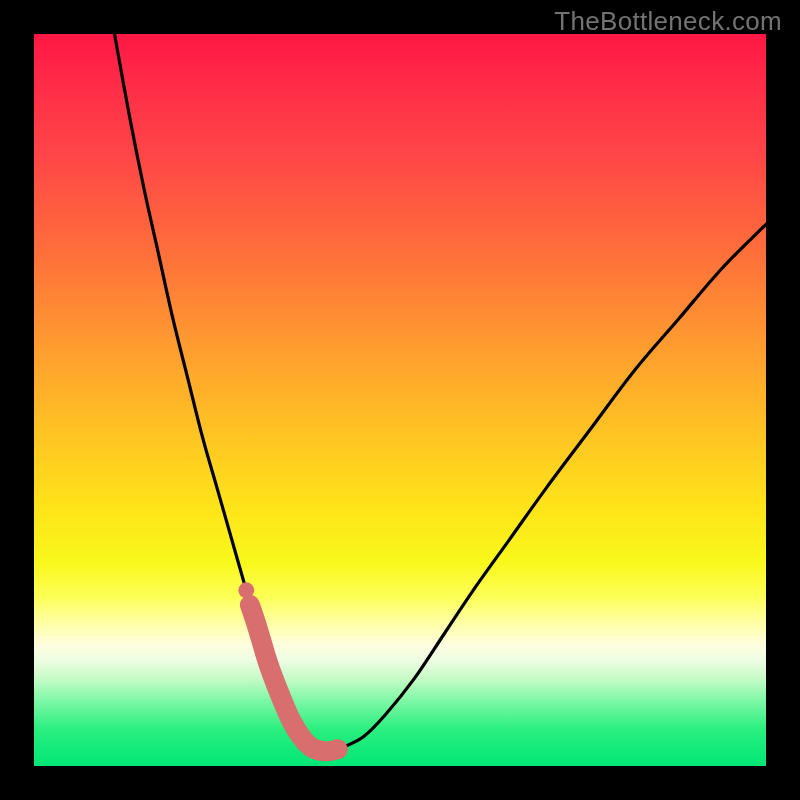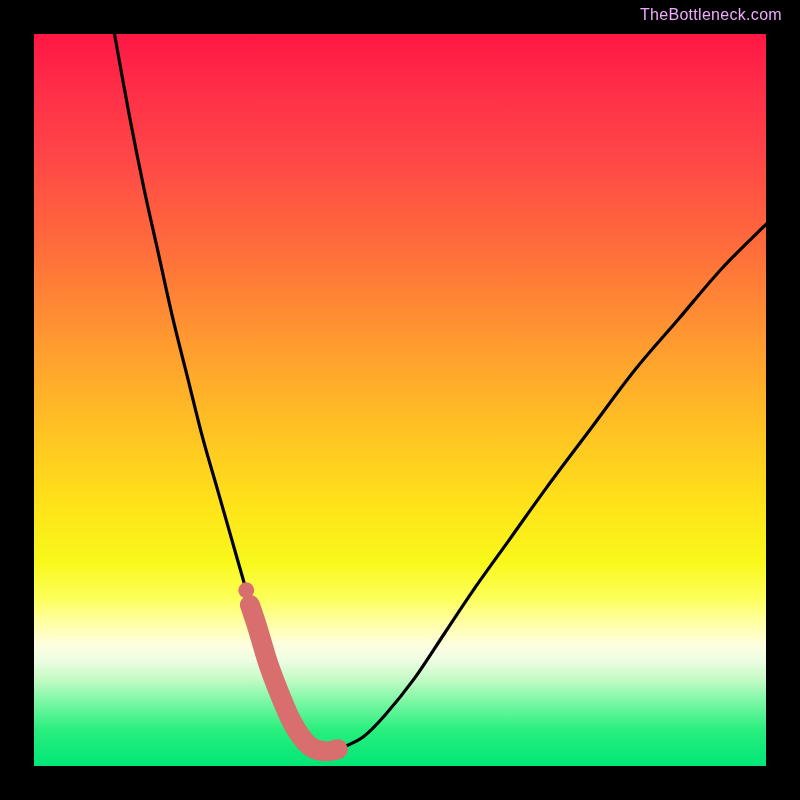--- a/index.html
+++ b/index.html
@@ -42,22 +42,22 @@
       #c7fbc7 88%,
       #80f8a6 91%,
       #2aef7e 95%,
       #00e676 100%
     );
   }
   .watermark {
     position: absolute;
     top: 6px;
     right: 18px;
-    color: #f0abfc;
-    font-size: 16px;
+    color: #737373;
+    font-size: 26px;
     letter-spacing: 0.3px;
     font-weight: 500;
     margin-left: 36px;
   }
   svg.curve {
     position: absolute;
     left: 0;
     top: 0;
     width: 732px;
     height: 732px;

